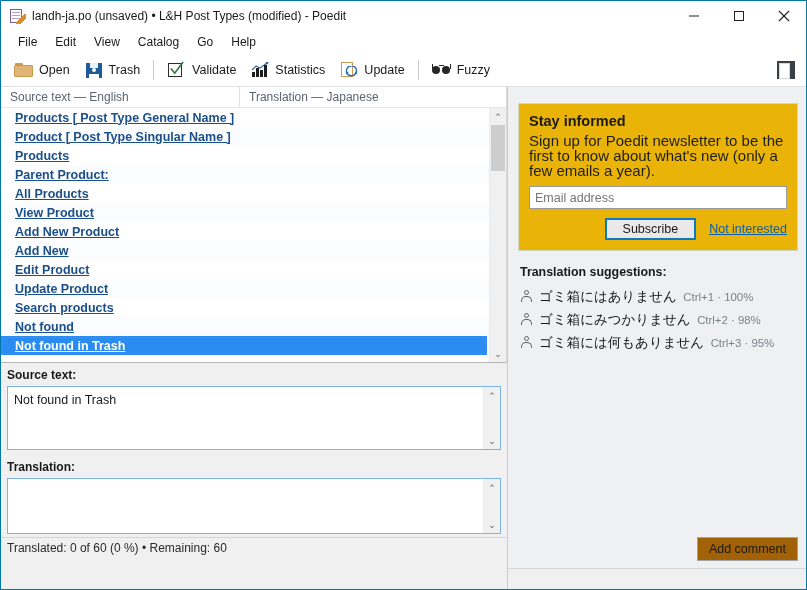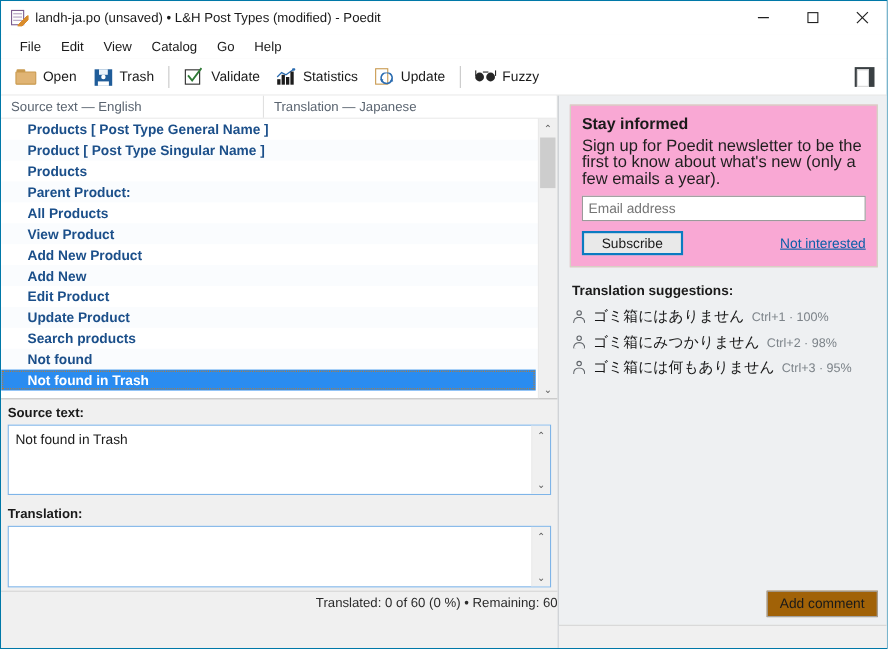--- a/index.html
+++ b/index.html
@@ -226,23 +226,24 @@
   }
   .listbody {
     flex: 1 1 auto; position: relative; overflow: hidden;
     background: #ffffff;
   }
   .lrow {
     height: 19px;
     display: flex; align-items: center;
     font-size: 12.5px; font-weight: bold;
     color: #1b4f8a;
-    padding-left: 24px;
+    padding-left: 14px;
     white-space: nowrap;
     position: relative;
+    text-decoration: underline;
   }
   .lrow.alt { background: #fafcfe; }
   .lrow.selected {
     background: #2a8cf0;
     color: #ffffff;
     outline: 1px dotted #c77b1e;
     outline-offset: -2px;
     margin-right: 2px;
   }
   .listscroll {
@@ -296,59 +297,59 @@
   .paneblock { background: #f0f0f0; }
 
   
   .statusbar {
     height: 21px; flex: 0 0 21px;
     background: #f0f0f0;
     border-top: 1px solid #d6d6d6;
     font-size: 12px; color: #2b2b2b;
     display: flex; align-items: center;
     padding-left: 6px;
-    justify-content: flex-end;
   }
 
   
   .rightcol {
     flex: 1 1 auto;
     background: #eef0f2;
     border-left: 1px solid #c9ccd0;
     display: flex; flex-direction: column;
     padding: 8px 8px 0 10px;
     min-width: 0;
     position: relative;
   }
   .newsbox {
-    background: #f9a8d4;
+    background: #eab308;
     border: 1px solid #cfd9c0;
     padding: 9px 10px 10px 10px;
+    margin-top: 8px;
   }
   .news-title {
     font-size: 14.5px; font-weight: bold; color: #1a1a1a;
     margin-bottom: 4px;
   }
   .news-body {
     font-size: 15px; color: #1f1f1f; line-height: 15px;
     margin-bottom: 8px;
   }
   .email-input {
     width: 100%; height: 23px;
     background: #ffffff;
     border: 1px solid #9a9a9a;
     font-size: 12.5px; color: #8a8a8a;
     padding: 0 5px;
     font-family: "Liberation Sans", sans-serif;
     display: block;
   }
   .news-actions {
     margin-top: 9px;
-    display: flex; align-items: center; justify-content: space-between;
-    gap: 4px;
+    display: flex; align-items: center; justify-content: flex-end;
+    gap: 13px;
   }
   .btn-subscribe {
     background: #e9e9e9;
     border: 2px solid #0b7bc1;
     font-size: 12.5px; color: #1a1a1a;
     padding: 2px 16px;
     font-family: "Liberation Sans", sans-serif;
   }
   .link-plain {
     font-size: 12.5px; color: #0a5fa8;

